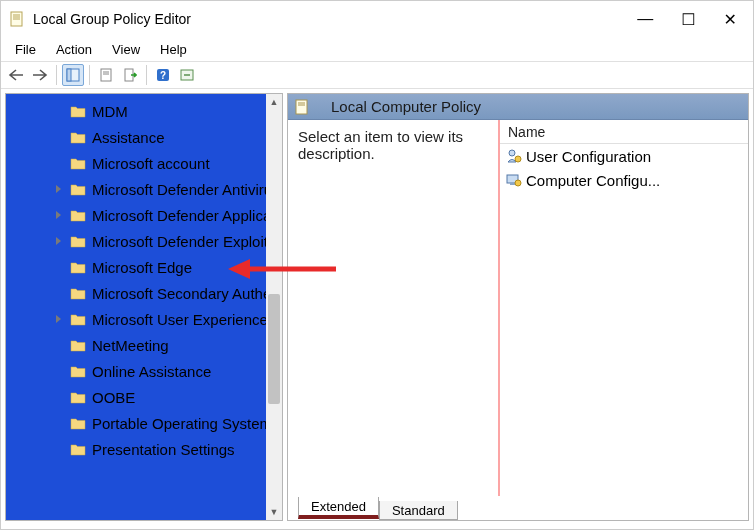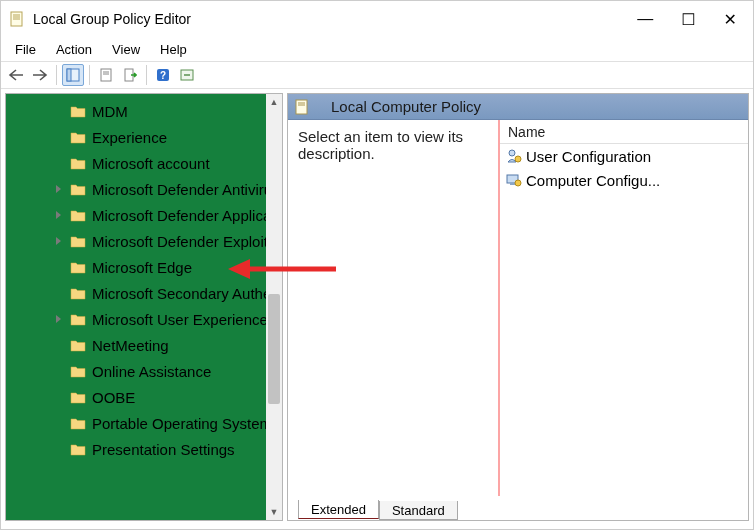--- a/index.html
+++ b/index.html
@@ -19,21 +19,21 @@
 
 .toolbar { height: 28px; border-top: 1px solid #e0e0e0; border-bottom: 1px solid #e0e0e0; display: flex; align-items: center; padding: 0 4px; gap: 2px; }
 .toolbar .tbtn { width: 22px; height: 22px; display: flex; align-items: center; justify-content: center; }
 .toolbar .sep { width: 1px; height: 20px; background: #d0d0d0; margin: 0 3px; }
 .toolbar .tbtn.active { border: 1px solid #7aa7d8; background: #d6e6f7; border-radius: 2px; }
 
 
 .client { position: relative; height: calc(530px - 36px - 24px - 28px - 6px); display: flex; padding: 4px; gap: 4px; }
 
 
-.tree-panel { width: 278px; border: 1px solid #b5b5b5; background: #15803d; position: relative; overflow: hidden; }
+.tree-panel { width: 278px; border: 1px solid #b5b5b5; background: #1d4ed8; position: relative; overflow: hidden; }
 .tree-inner { padding: 4px 0 4px 0; }
 .tree-item { display: flex; align-items: center; height: 26px; font-size: 15px; padding-left: 64px; position: relative; white-space: nowrap; overflow: hidden; }
 .tree-item.expandable::before { content: ""; position: absolute; left: 50px; top: 50%; transform: translateY(-50%); width: 0; height: 0; border-left: 5px solid #7a7a7a; border-top: 4px solid transparent; border-bottom: 4px solid transparent; }
 .folder-icon { width: 16px; height: 13px; margin-right: 6px; flex-shrink: 0; }
 .tree-scrollbar { position: absolute; right: 0; top: 0; bottom: 0; width: 16px; background: #f0f0f0; }
 .tree-scrollbar .thumb { position: absolute; left: 2px; right: 2px; top: 200px; height: 110px; background: #c2c2c2; border-radius: 2px; }
 .tree-scrollbar .arrow-up, .tree-scrollbar .arrow-down { position: absolute; left: 0; right: 0; height: 16px; display: flex; align-items: center; justify-content: center; font-size: 9px; color: #606060; }
 .tree-scrollbar .arrow-up { top: 0; } .tree-scrollbar .arrow-down { bottom: 0; }
 
 
@@ -41,21 +41,21 @@
 .right-header { height: 26px; background: linear-gradient(#8fa8cb, #7a99c0); border-bottom: 1px solid #6a86ac; display: flex; align-items: center; padding: 0 6px; font-size: 15px; color: #1a1a1a; gap: 21px; }
 .right-body { flex: 1; display: flex; font-size: 15px; }
 .desc-col { width: 210px; padding: 8px 10px; color: #222; }
 .list-col { flex: 1; border-left: 2px solid #fca5a5; }
 .list-header { height: 24px; border-bottom: 1px solid #e0e0e0; display: flex; align-items: center; padding: 0 8px; font-size: 14px; color: #222; }
 .list-row { height: 24px; display: flex; align-items: center; padding: 0 6px; gap: 4px; font-size: 15px; }
 .list-row .row-icon { width: 16px; height: 16px; flex-shrink: 0; }
 
 .tabs { height: 24px; display: flex; align-items: flex-end; padding-left: 10px; gap: 0; border-top: 1px solid transparent; }
 .tab { font-size: 13px; padding: 2px 12px 1px 12px; border: 1px solid #a8a8a8; border-top: none; border-bottom: 1px solid #a8a8a8; background: #f4f4f4; position: relative; top: 0; }
-.tab.active { background: #fff; border-bottom: 1px solid #7f1d1d; top: -1px; }
+.tab.active { background: #fff; border-bottom: 4px solid #7f1d1d; top: -1px; }
 
 
 .annotation-arrow { position: absolute; left: 227px; top: 256px; width: 110px; height: 24px; pointer-events: none; }
 
 
 svg.folder path { fill: #f6d780; stroke: #caa93e; stroke-width: 0.5; }
 </style>
 </head>
 <body>
 
@@ -135,21 +135,21 @@
         <div class="tree-item">
           <svg class="folder-icon folder" viewBox="0 0 16 13">
             <path d="M1 2 L6 2 L7.5 3.5 L15 3.5 L15 12 L1 12 Z"></path>
           </svg>
           <span>MDM</span>
         </div>
         <div class="tree-item">
           <svg class="folder-icon folder" viewBox="0 0 16 13">
             <path d="M1 2 L6 2 L7.5 3.5 L15 3.5 L15 12 L1 12 Z"></path>
           </svg>
-          <span>Experience</span>
+          <span>Assistance</span>
         </div>
         <div class="tree-item">
           <svg class="folder-icon folder" viewBox="0 0 16 13">
             <path d="M1 2 L6 2 L7.5 3.5 L15 3.5 L15 12 L1 12 Z"></path>
           </svg>
           <span>Microsoft account</span>
         </div>
         <div class="tree-item expandable">
           <svg class="folder-icon folder" viewBox="0 0 16 13">
             <path d="M1 2 L6 2 L7.5 3.5 L15 3.5 L15 12 L1 12 Z"></path>

